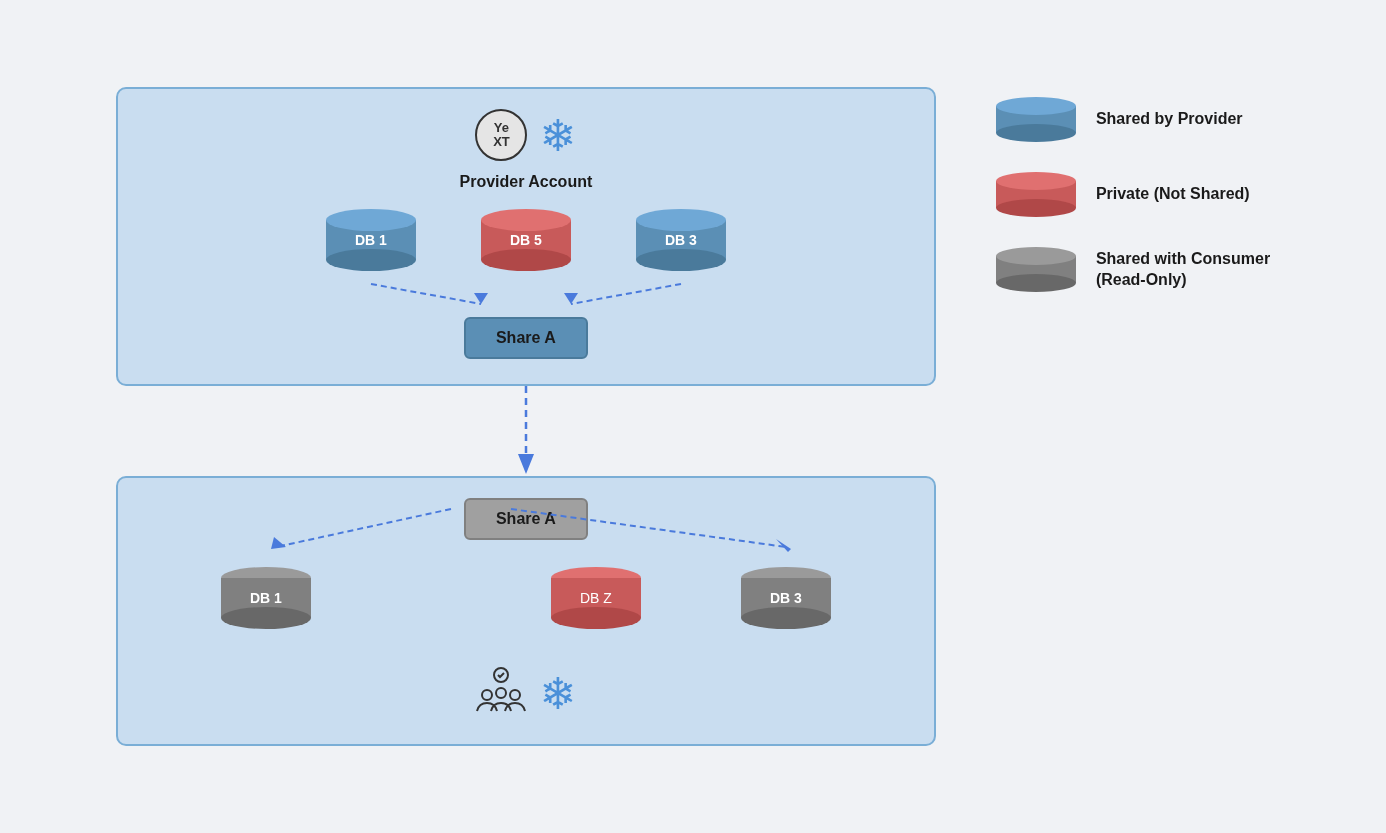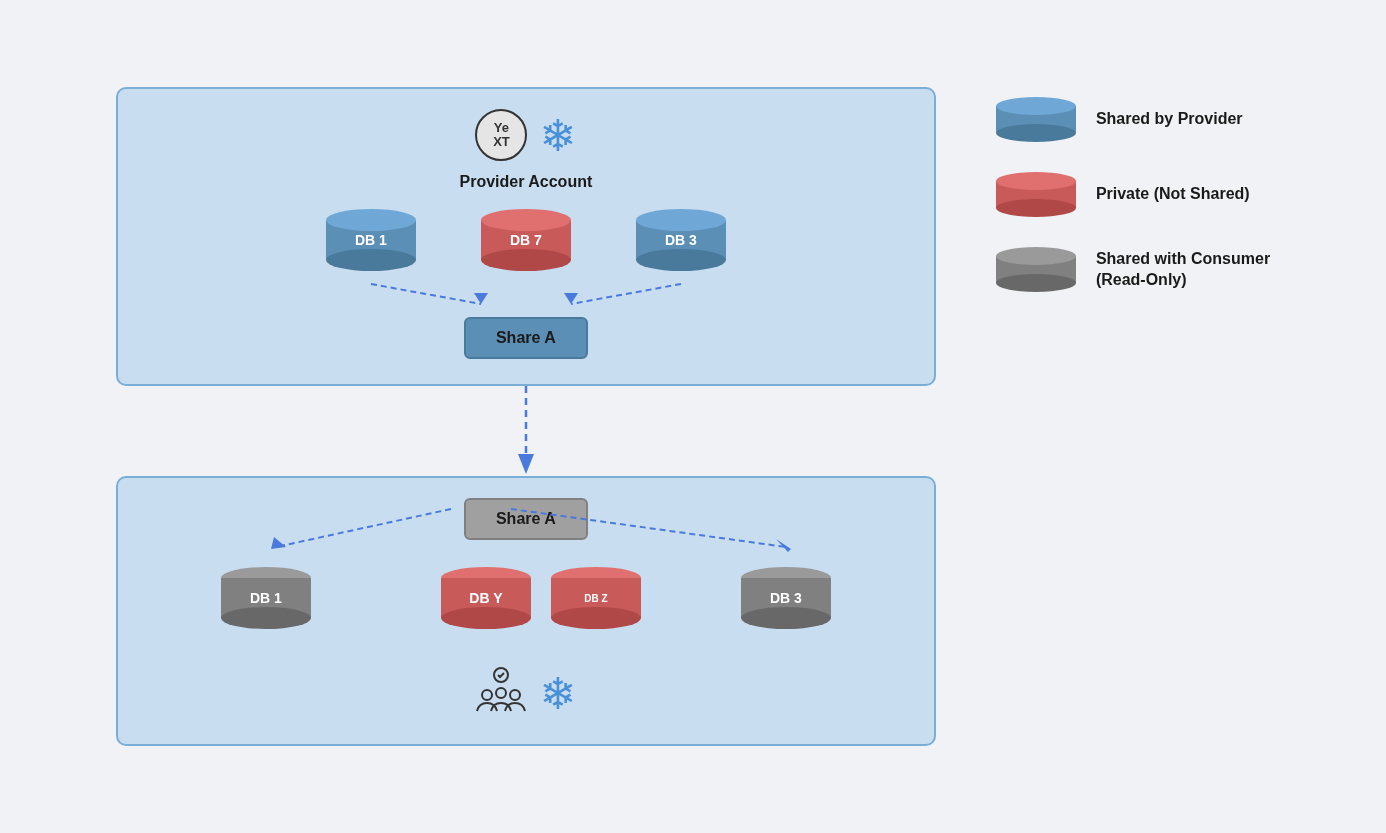--- a/index.html
+++ b/index.html
@@ -256,21 +256,21 @@
               <div class="cyl-bottom" style="background:#4a7a9b; border-radius:50%; width:90px; height:22px; margin-top:-11px; position:relative; z-index:2;"></div>
               <div style="position:absolute; top:50%; left:50%; transform:translate(-50%,-50%); font-weight:bold; font-size:14px; color:#fff; z-index:10; white-space:nowrap;">DB 1</div>
             </div>
           </div>
 
           <div style="position:absolute; left:195px; top:0;">
             <div class="cyl-wrap cyl-red" style="position:relative;">
               <div class="cyl-top" style="background:#e07070; border-radius:50%; width:90px; height:22px;"></div>
               <div style="background:#c85a5a; width:90px; height:40px; margin-top:-11px; position:relative; z-index:1;"></div>
               <div style="background:#b04848; border-radius:50%; width:90px; height:22px; margin-top:-11px; position:relative; z-index:2;"></div>
-              <div style="position:absolute; top:50%; left:50%; transform:translate(-50%,-50%); font-weight:bold; font-size:14px; color:#fff; z-index:10; white-space:nowrap;">DB 7</div>
+              <div style="position:absolute; top:50%; left:50%; transform:translate(-50%,-50%); font-weight:bold; font-size:14px; color:#fff; z-index:10; white-space:nowrap;">DB 5</div>
             </div>
           </div>
 
           <div style="position:absolute; left:350px; top:0;">
             <div class="cyl-wrap cyl-blue" style="position:relative;">
               <div class="cyl-top" style="background:#6fa8d6; border-radius:50%; width:90px; height:22px;"></div>
               <div style="background:#5b8fb5; width:90px; height:40px; margin-top:-11px; position:relative; z-index:1;"></div>
               <div style="background:#4a7a9b; border-radius:50%; width:90px; height:22px; margin-top:-11px; position:relative; z-index:2;"></div>
               <div style="position:absolute; top:50%; left:50%; transform:translate(-50%,-50%); font-weight:bold; font-size:14px; color:#fff; z-index:10; white-space:nowrap;">DB 3</div>
             </div>
@@ -311,35 +311,27 @@
           <div style="position:absolute; left:5px; top:15px;">
             <div style="position:relative;">
               <div style="background:#9a9a9a; border-radius:50%; width:90px; height:22px;"></div>
               <div style="background:#808080; width:90px; height:40px; margin-top:-11px; position:relative; z-index:1;"></div>
               <div style="background:#686868; border-radius:50%; width:90px; height:22px; margin-top:-11px; position:relative; z-index:2;"></div>
               <div style="position:absolute; top:50%; left:50%; transform:translate(-50%,-50%); font-weight:bold; font-size:14px; color:#fff; z-index:10; white-space:nowrap;">DB 1</div>
             </div>
           </div>
 
 
-          <div style="position:absolute; left:225px; top:15px;">
-            <div style="position:relative;">
-              <div style="background:#e07070; border-radius:50%; width:90px; height:22px;"></div>
-              <div style="background:#c85a5a; width:90px; height:40px; margin-top:-11px; position:relative; z-index:1;"></div>
-              <div style="background:#b04848; border-radius:50%; width:90px; height:22px; margin-top:-11px; position:relative; z-index:2;"></div>
-              <div style="position:absolute; top:50%; left:50%; transform:translate(-50%,-50%); font-weight:bold; font-size:14px; color:#fff; z-index:10; white-space:nowrap;">DB Y</div>
-            </div>
-          </div>
 
           <div style="position:absolute; left:335px; top:15px;">
             <div style="position:relative;">
               <div style="background:#e07070; border-radius:50%; width:90px; height:22px;"></div>
               <div style="background:#c85a5a; width:90px; height:40px; margin-top:-11px; position:relative; z-index:1;"></div>
               <div style="background:#b04848; border-radius:50%; width:90px; height:22px; margin-top:-11px; position:relative; z-index:2;"></div>
-              <div style="position:absolute; top:50%; left:50%; transform:translate(-50%,-50%); font-weight:bold; font-size:10px; color:#fff; z-index:10; white-space:nowrap;">DB Z</div>
+              <div style="position:absolute; top:50%; left:50%; transform:translate(-50%,-50%); font-weight:normal; font-size:14px; color:#fff; z-index:10; white-space:nowrap;">DB Z</div>
             </div>
           </div>
 
           <div style="position:absolute; left:525px; top:15px;">
             <div style="position:relative;">
               <div style="background:#9a9a9a; border-radius:50%; width:90px; height:22px;"></div>
               <div style="background:#808080; width:90px; height:40px; margin-top:-11px; position:relative; z-index:1;"></div>
               <div style="background:#686868; border-radius:50%; width:90px; height:22px; margin-top:-11px; position:relative; z-index:2;"></div>
               <div style="position:absolute; top:50%; left:50%; transform:translate(-50%,-50%); font-weight:bold; font-size:14px; color:#fff; z-index:10; white-space:nowrap;">DB 3</div>
             </div>

